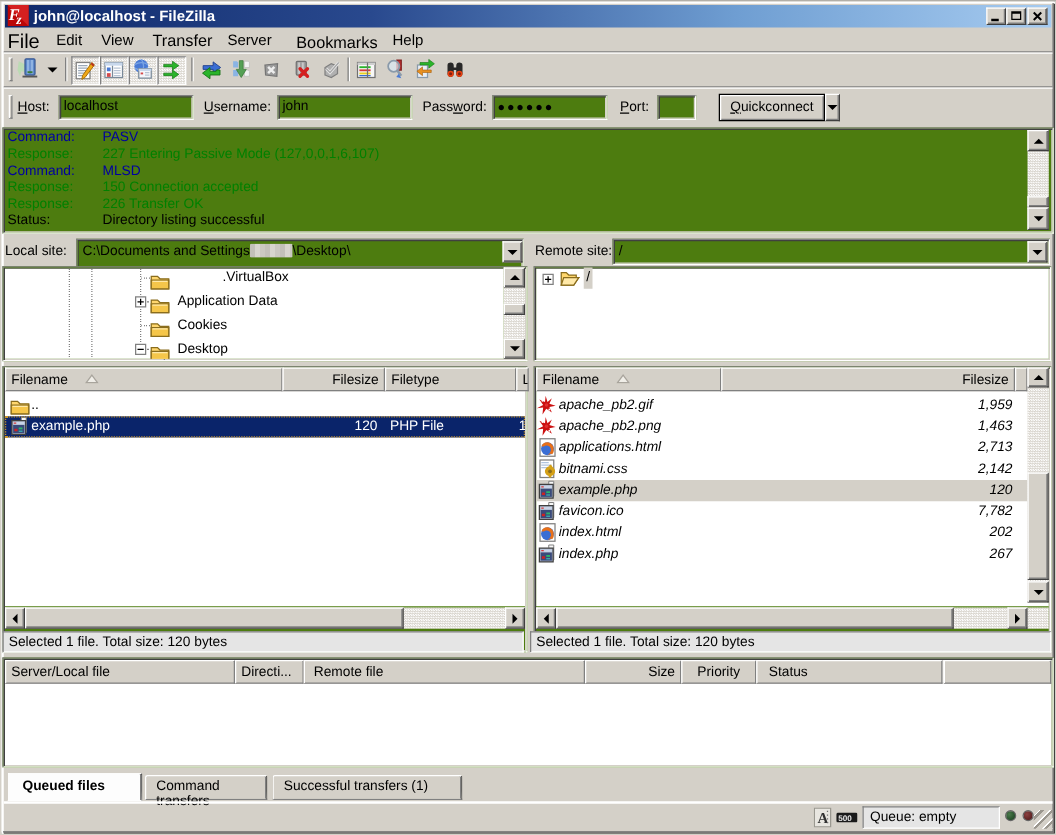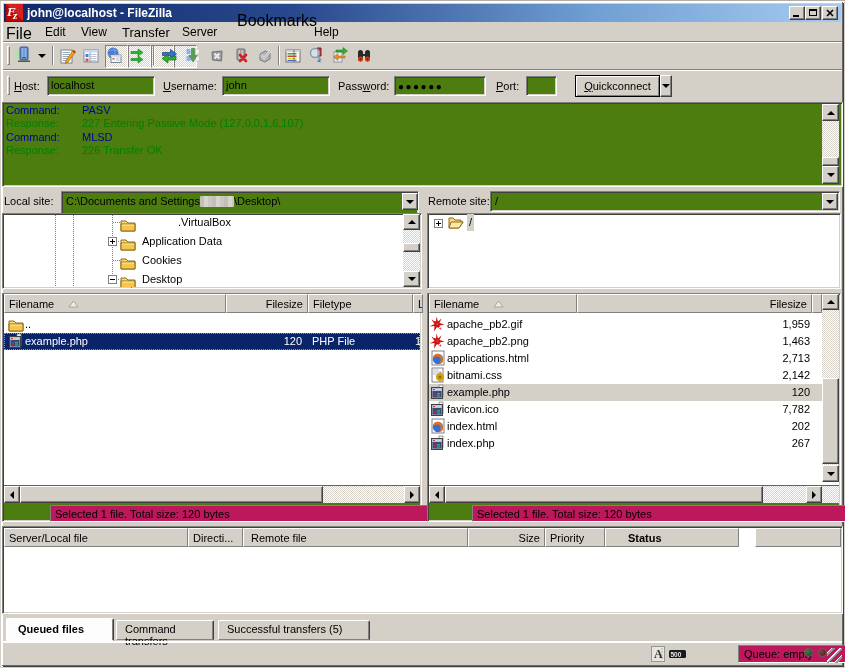--- a/index.html
+++ b/index.html
@@ -1,39 +1,39 @@
 <!DOCTYPE html>
 <html><head>
 <meta charset="utf-8">
 <style>
 * { margin:0; padding:0; box-sizing:border-box; }
 html,body { width:845px; height:668px; overflow:hidden; }
 body { background:#d4d0c8; font-family:"Liberation Sans", sans-serif; font-size:11px; color:#000; position:relative; }
 .abs { position:absolute; }
 .sunken { border:1px solid; border-color:#808080 #fff #fff #808080; box-shadow:inset 1px 1px 0 #404040, inset -1px -1px 0 #d4d0c8; background:#4d7c0f; }
-.sunken1 { border:1px solid; border-color:#808080 #fff #fff #808080; background:#be185d;margin-left:48px; }
+.sunken1 { border:1px solid; border-color:#808080 #fff #fff #808080; background:#e5e5e5; }
 .raised { border:1px solid; border-color:#fff #404040 #404040 #fff; box-shadow:inset -1px -1px 0 #808080; background:#d4d0c8; }
 .dither { background-image:conic-gradient(#fff 25%, #d6d2ca 0 50%, #fff 0 75%, #d6d2ca 0); background-size:2px 2px; }
 .grip { width:3px; border-left:1px solid #fff; border-top:1px solid #fff; border-right:1px solid #808080; border-bottom:1px solid #808080; }
 .tbsep { width:2px; border-left:1px solid #808080; border-right:1px solid #fff; }
 .arr-d { width:0; height:0; border-left:4px solid transparent; border-right:4px solid transparent; border-top:4px solid #000; }
 .arr-u { width:0; height:0; border-left:4px solid transparent; border-right:4px solid transparent; border-bottom:4px solid #000; }
 .arr-l { width:0; height:0; border-top:4px solid transparent; border-bottom:4px solid transparent; border-right:4px solid #000; }
 .arr-r { width:0; height:0; border-top:4px solid transparent; border-bottom:4px solid transparent; border-left:4px solid #000; }
 .sbtn { background:#d4d0c8; border:1px solid; border-color:#fff #404040 #404040 #fff; box-shadow:inset -1px -1px 0 #808080; display:flex; align-items:center; justify-content:center; }
 .hcol { background:#d4d0c8; border-top:1px solid #fff; border-left:1px solid #fff; border-right:1px solid #808080; border-bottom:1px solid #808080; padding:3px 4px 0 4px; height:19px; overflow:hidden; white-space:nowrap; }
 .row { height:17px; line-height:17px; white-space:nowrap; overflow:hidden; }
 u { text-decoration:underline; }
 .vdot { width:1px; background:repeating-linear-gradient(to bottom,#808080 0 1px,transparent 1px 2px); }
 .hdot { height:1px; background:repeating-linear-gradient(to right,#808080 0 1px,transparent 1px 2px); }
 .pm { width:9px; height:9px; background:#fff; border:1px solid #808080; }
 .pm i { position:absolute; left:1px; top:3px; width:5px; height:1px; background:#000; }
 .pm.plus i:after { content:""; position:absolute; left:2px; top:-2px; width:1px; height:5px; background:#000; }
 .fsz { position:absolute; right:12px; text-align:right; }
-#rlist .row { position:relative; }
+#rlist .row { position:relative;font-style:italic; }
 #llist .row { padding-left:3px; }
 #blur1 { display:inline-block; width:34px; height:11px; vertical-align:-2px; background:repeating-linear-gradient(90deg,#c3c0ba 0 4px,#d8d5cf 4px 8px,#cbc8c2 8px 12px), linear-gradient(0deg,#d0cdc7,#d0cdc7); border-radius:1px; }
 #grip { background:repeating-linear-gradient(135deg,transparent 0 3px,#fff 3px 4px,#9a968e 4px 6px); }
 </style>
 </head>
 <body>
 
 <div class="abs" style="left:0;top:0;width:845px;height:668px;border:1px solid #d4d0c8;box-shadow:inset 2px 2px 0 #fff, inset -1px -1px 0 #404040;"></div>
 <div class="abs" style="left:0;top:0;width:845px;height:1px;background:#b2afa8;"></div>
 <div class="abs" style="left:2px;top:2px;width:841px;height:664px;box-shadow:inset -1px -1px 0 #6a6a6a;"></div>
@@ -52,21 +52,21 @@
     <svg class="abs" style="left:3px;top:2px;" width="8" height="8">
       <path d="M1 1 L7 7 M7 1 L1 7" stroke="#000" stroke-width="1.6"></path>
     </svg>
   </div>
 
 <div class="abs" style="left:6px;top:25px;font-size:16px;">File</div>
 <div class="abs" style="left:45px;top:25px;font-size:12px;">Edit</div>
 <div class="abs" style="left:81px;top:25px;font-size:12px;">View</div>
 <div class="abs" style="left:122px;top:25px;font-size:13px;">Transfer</div>
 <div class="abs" style="left:182px;top:25px;font-size:12px;">Server</div>
-<div class="abs" style="left:237px;top:12px;font-size:16px;">Bookmarks</div>
+<div class="abs" style="left:237px;top:26px;font-size:13px;">Bookmarks</div>
 <div class="abs" style="left:314px;top:25px;font-size:12px;">Help</div>
 
 <div class="abs" style="left:3px;top:41px;width:839px;height:1px;background:#808080;"></div>
 <div class="abs" style="left:3px;top:42px;width:839px;height:1px;background:#fff;"></div>
 <div class="abs" style="left:3px;top:69px;width:839px;height:1px;background:#808080;"></div>
 <div class="abs" style="left:3px;top:70px;width:839px;height:1px;background:#fff;"></div>
 
 <div class="abs grip" style="left:7px;top:46px;height:19px;"></div>
 <div class="abs" id="tb-sitemgr" style="left:13px;top:47px;width:18px;height:18px;"></div>
 <div class="abs arr-d" style="left:38px;top:54px;"></div>
@@ -105,21 +105,23 @@
 <div class="abs" style="left:575px;top:75px;width:85px;height:22px;border:1px solid #000;background:#d4d0c8;box-shadow:inset 1px 1px 0 #fff, inset -1px -1px 0 #808080;text-align:center;line-height:20px;"><u>Q</u>uickconnect</div>
 <div class="abs raised" style="left:660px;top:75px;width:12px;height:22px;">
     <div class="abs arr-d" style="left:1px;top:8px;"></div>
   </div>
 
 <div class="abs sunken" style="left:2px;top:102px;width:841px;height:85px;"></div>
 <div class="abs" id="log" style="left:6px;top:104px;width:815px;height:80px;line-height:13.3px;">
 <div><span style="color:#0000a0;">Command:</span><span class="logv" style="color:#0000a0;">PASV</span></div>
 <div><span style="color:#008000;">Response:</span><span class="logv" style="color:#008000;">227 Entering Passive Mode (127,0,0,1,6,107)</span></div>
 <div><span style="color:#0000a0;">Command:</span><span class="logv" style="color:#0000a0;">MLSD</span></div>
+<div><span style="color:#008000;">Response:</span><span class="logv" style="color:#008000;">150 Connection accepted</span></div>
 <div><span style="color:#008000;">Response:</span><span class="logv" style="color:#008000;">226 Transfer OK</span></div>
+<div><span>Status:</span><span class="logv">Directory listing successful</span></div>
 </div>
 <style>#log>div>span:first-child{display:inline-block;width:76px;} </style>
 
 <div class="abs dither" style="left:822px;top:104px;width:17px;height:80px;"></div>
 <div class="abs sbtn" style="left:822px;top:104px;width:17px;height:17px;">
     <div class="arr-u"></div>
   </div>
 <div class="abs raised" style="left:822px;top:157px;width:17px;height:9px;"></div>
 <div class="abs sbtn" style="left:822px;top:166px;width:17px;height:18px;">
     <div class="arr-d"></div>
@@ -277,32 +279,32 @@
 <div class="abs sunken1" style="left:424px;top:505px;width:417px;height:17px;">
     <div style="padding:2px 0 0 4px;">Selected 1 file. Total size: 120 bytes</div>
   </div>
 
 <div class="abs sunken" style="left:2px;top:526px;width:841px;height:88px;"></div>
 <div class="abs" style="left:4px;top:528px;width:837px;height:84px;background:#fff;"></div>
 <div class="abs hcol" style="left:4px;top:528px;width:184px;">Server/Local file</div>
 <div class="abs hcol" style="left:188px;top:528px;width:55px;">Directi...</div>
 <div class="abs hcol" style="left:243px;top:528px;width:225px;padding-left:7px;">Remote file</div>
 <div class="abs hcol" style="left:468px;top:528px;width:77px;text-align:right;">Size</div>
-<div class="abs hcol" style="left:545px;top:528px;width:60px;">Priority</div>
-<div class="abs hcol" style="left:605px;top:528px;width:134px;padding-left:22px;font-weight:bold;">Status</div>
+<div class="abs hcol" style="left:545px;top:528px;width:60px;text-align:center;">Priority</div>
+<div class="abs hcol" style="left:605px;top:528px;width:149px;padding-left:9px;">Status</div>
 <div class="abs hcol" style="left:755px;top:528px;width:86px;"></div>
 
 <div class="abs" style="left:6px;top:618px;width:108px;height:23px;background:#fdfdfd;border:1px solid;border-color:#fff #404040 #fdfdfd #fff;border-radius:2px 2px 0 0;box-shadow:inset -1px 0 0 #808080;">
     <div style="padding:4px 0 0 11px;font-weight:bold;">Queued files</div>
   </div>
 <div class="abs" style="left:116px;top:620px;width:98px;height:20px;background:#d4d0c8;border:1px solid;border-color:#fff #404040 #808080 #fff;border-radius:2px 2px 0 0;box-shadow:inset -1px 0 0 #808080;">
     <div style="padding:2px 0 0 8px;">Command transfers</div>
   </div>
 <div class="abs" style="left:218px;top:620px;width:152px;height:20px;background:#d4d0c8;border:1px solid;border-color:#fff #404040 #808080 #fff;border-radius:2px 2px 0 0;box-shadow:inset -1px 0 0 #808080;">
-    <div style="padding:2px 0 0 8px;">Successful transfers (5)</div>
+    <div style="padding:2px 0 0 8px;">Successful transfers (1)</div>
   </div>
 
 <div class="abs" style="left:3px;top:641px;width:839px;height:2px;background:#fff;"></div>
 <div class="abs" id="st-ascii" style="left:651px;top:645px;width:14px;height:17px;"></div>
 <div class="abs" id="st-badge" style="left:668px;top:648px;width:19px;height:11px;"></div>
 <div class="abs sunken1" style="left:690px;top:645px;width:110px;height:18px;">
     <div style="padding:2px 0 0 5px;">Queue: empty</div>
   </div>
 <div class="abs" style="left:804px;top:648px;width:9px;height:9px;border-radius:50%;background:radial-gradient(circle at 35% 35%, #4a7a4a, #173d1e);border:1px solid #666;"></div>
 <div class="abs" style="left:818px;top:648px;width:9px;height:9px;border-radius:50%;background:radial-gradient(circle at 35% 35%, #8a4040, #4a1616);border:1px solid #666;"></div>

